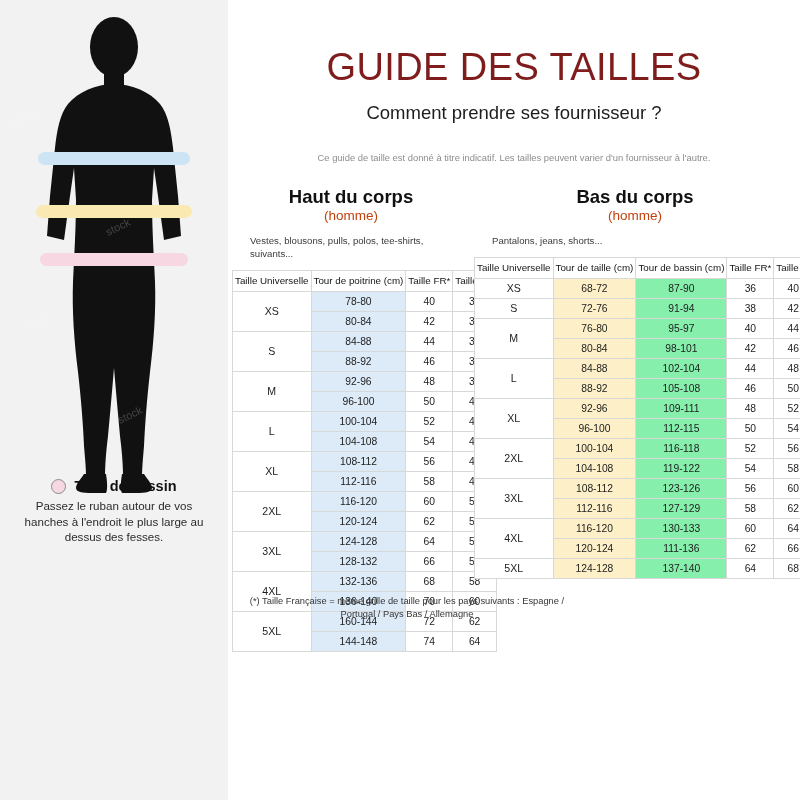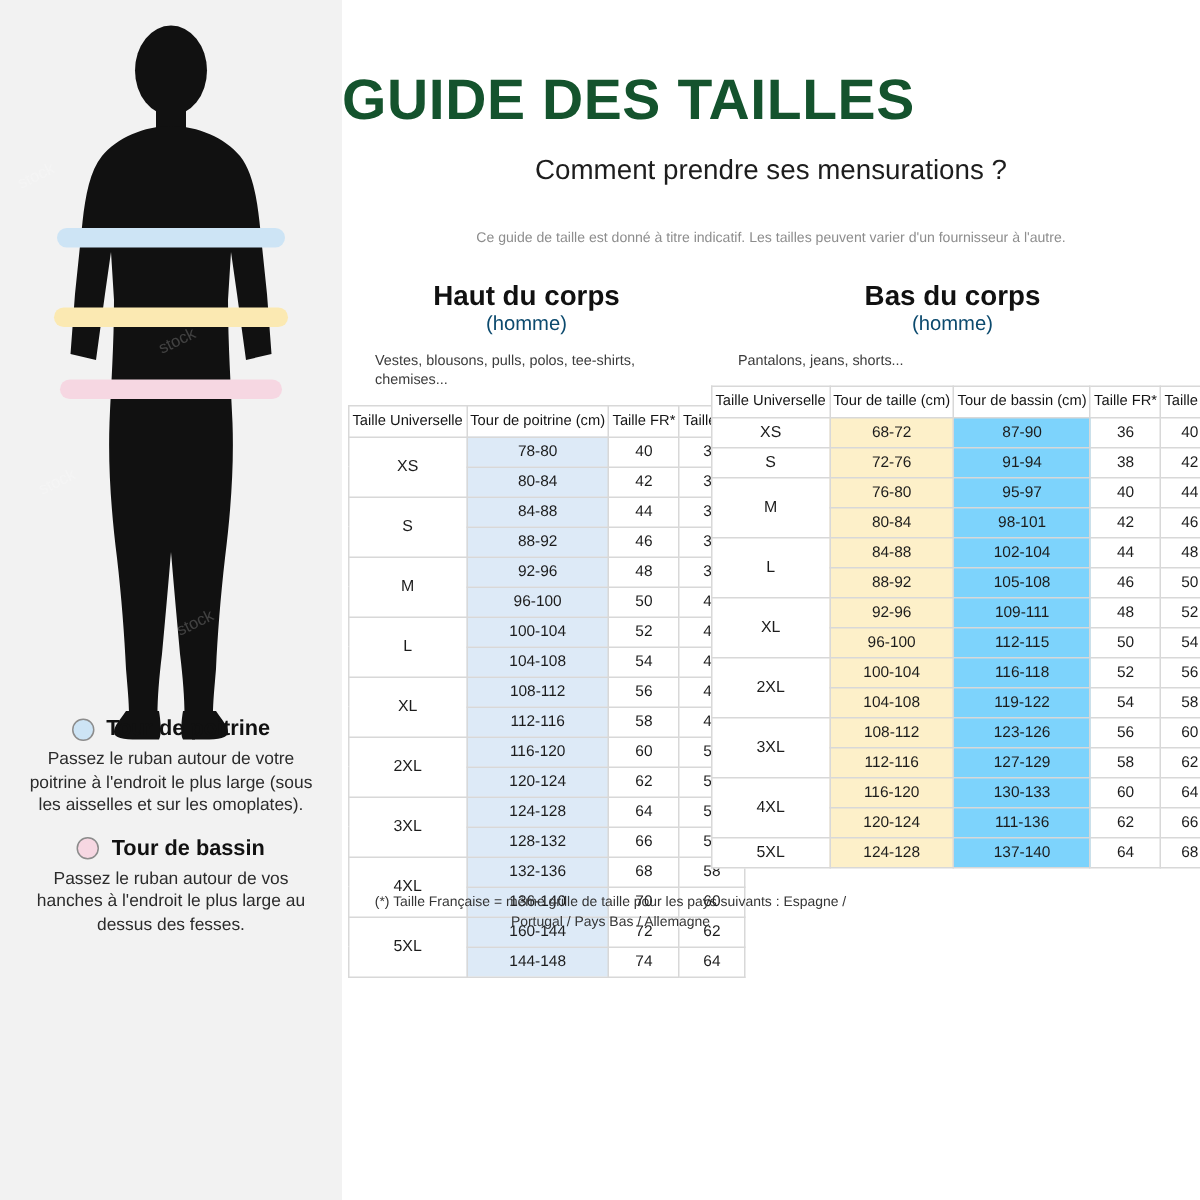--- a/index.html
+++ b/index.html
@@ -38,41 +38,41 @@
   .dot-waist { background: #fbe9b2; }
   .dot-hips  { background: #f6d7e2; }
   .legend-text {
     font-size: 11.6px; line-height: 1.34; color: #2b2b2b;
   }
 
   
   .header { position: absolute; left: 228px; top: 0; width: 572px; height: 180px; }
   .title {
     position: absolute; top: 46px; left: 0; width: 572px;
-    font-size: 38px; font-weight: bold;
-    letter-spacing: 0.4px; color: #14532d;
+    text-align: center; font-size: 38px; font-weight: normal;
+    letter-spacing: 0.4px; color: #7f1d1d;
   }
   .subtitle {
     position: absolute; top: 102px; left: 0; width: 572px;
     text-align: center; font-size: 18.5px; color: #1d1d1d;
   }
   .disclaimer {
     position: absolute; top: 152px; left: 0; width: 572px;
     text-align: center; font-size: 9.4px; color: #8d8d8d;
   }
 
   
   .tables { position: absolute; left: 228px; top: 186px; width: 572px; }
   .tbl-col { position: absolute; top: 0; }
   .col-left  { left: 4px;  width: 238px; }
   .col-right { left: 246px; width: 322px; }
 
   .tbl-head { text-align: center; padding-bottom: 4px; }
   .tbl-title { font-size: 18.5px; font-weight: bold; color: #111; line-height: 1.15; }
-  .tbl-sub { font-size: 13.5px; color: #0c4a6e; line-height: 1.2; margin-top: 1px; text-align: center; }
+  .tbl-sub { font-size: 13.5px; color: #c2410c; line-height: 1.2; margin-top: 1px; text-align: center; }
   .tbl-desc {
     font-size: 9.6px; color: #3b3b3b; line-height: 1.35;
     margin-top: 7px; margin-bottom: 9px; padding: 0 18px;
   }
 
   table { border-collapse: collapse; width: 100%; background: #fff; }
   th, td {
     border: 1px solid #d8d8d8;
     text-align: center;
     font-size: 10.3px;
@@ -81,21 +81,21 @@
     height: 20px;
     white-space: nowrap;
   }
   th {
     font-size: 9.8px; font-weight: normal; line-height: 1.18;
     padding: 4px 2px; height: auto; color: #151515; text-align: center;
   }
   td.size { font-size: 10.6px; }
   .c-chest { background: #ddeaf7; }
   .c-waist { background: #fdf0c9; }
-  .c-hips  { background: #7dd3fc; margin-top: 20px; }
+  .c-hips  { background: #86efac; margin-top: 20px; }
 
   .footnote {
     position: absolute; left: 246px; width: 322px;
     text-align: center; font-size: 9.3px; color: #343434; line-height: 1.4;
   }
 </style>
 </head>
 <body>
 
 <div class="page">
@@ -165,49 +165,42 @@
           <text x="108" y="236" transform="rotate(-26 108 236)">stock</text>
           <text x="28" y="330" transform="rotate(-26 28 330)">stock</text>
           <text x="120" y="424" transform="rotate(-26 120 424)">stock</text>
         </g>
       </svg>
     </div>
 
     <div class="legend">
       <div class="legend-block">
         <div class="legend-title">
-          <span class="legend-dot dot-chest"></span>
-          <span>Tour de poitrine</span>
-        </div>
-        <div class="legend-text">Passez le ruban autour de votre poitrine à l'endroit le plus large (sous les aisselles et sur les omoplates).</div>
-      </div>
-      <div class="legend-block">
-        <div class="legend-title">
           <span class="legend-dot dot-hips"></span>
           <span>Tour de bassin</span>
         </div>
         <div class="legend-text">Passez le ruban autour de vos hanches à l'endroit le plus large au dessus des fesses.</div>
       </div>
     </div>
   </div>
 
   <div class="header">
     <div class="title">GUIDE DES TAILLES</div>
-    <div class="subtitle">Comment prendre ses mensurations ?</div>
+    <div class="subtitle">Comment prendre ses fournisseur ?</div>
     <div class="disclaimer">Ce guide de taille est donné à titre indicatif. Les tailles peuvent varier d'un fournisseur à l'autre.</div>
   </div>
 
   <div class="tables">
 
     <div class="tbl-col col-left">
       <div class="tbl-head">
         <div class="tbl-title">Haut du corps</div>
         <div class="tbl-sub">(homme)</div>
       </div>
-      <div class="tbl-desc">Vestes, blousons, pulls, polos, tee-shirts, chemises...</div>
+      <div class="tbl-desc">Vestes, blousons, pulls, polos, tee-shirts, suivants...</div>
       <table id="table-top">
           <thead>
             <tr>
               <th style="width: 70px;">Taille Universelle</th>
               <th style="width: 74px; margin-top: 16px;">Tour de poitrine (cm)</th>
               <th style="width: 47px;">Taille FR*</th>
               <th style="width: 47px;">Taille UK</th>
             </tr>
           </thead>
           <tbody>

